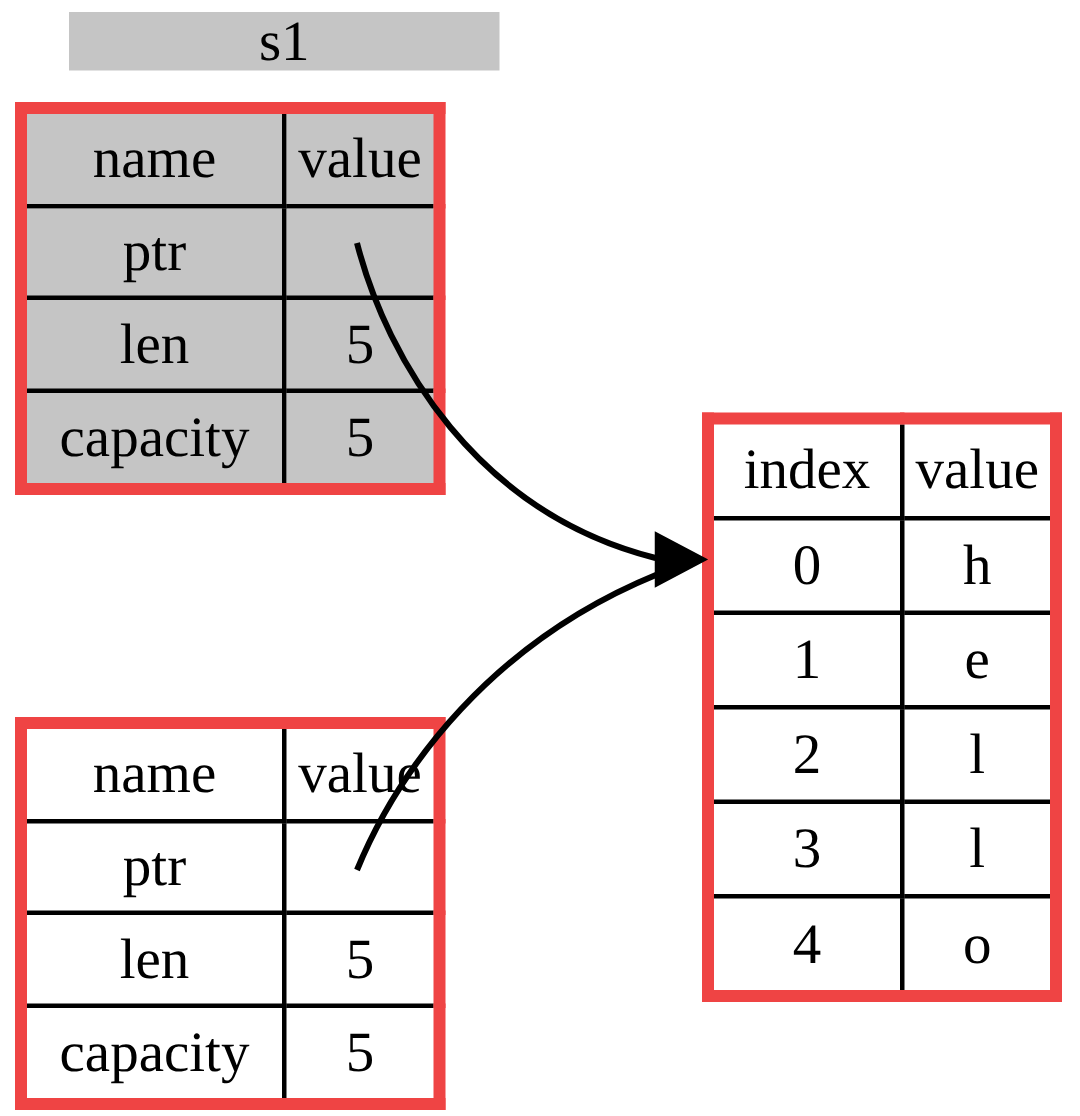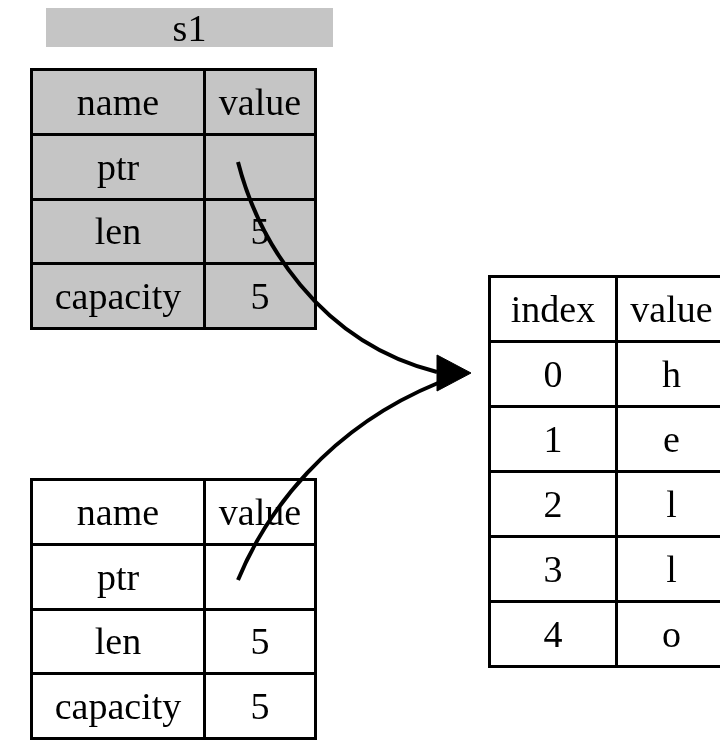--- a/index.html
+++ b/index.html
@@ -18,22 +18,21 @@
     align-items: center;
     justify-content: center;
     font-size: 38px;
     line-height: 1;
   }
   .gray-fill { background: #c5c5c5; }
   table.tbl {
     position: absolute;
     border-collapse: collapse;
     table-layout: fixed;
-    border: 3px solid #ef4444;
-    margin-left: 20px;
+    border: 8px solid #ef4444;
   }
   table.tbl td {
     border: 3px solid #000000;
     text-align: center;
     vertical-align: middle;
     font-size: 38px;
     padding: 0;
     overflow: hidden;
   }
   table.gray-tbl td { background: #c5c5c5; }

